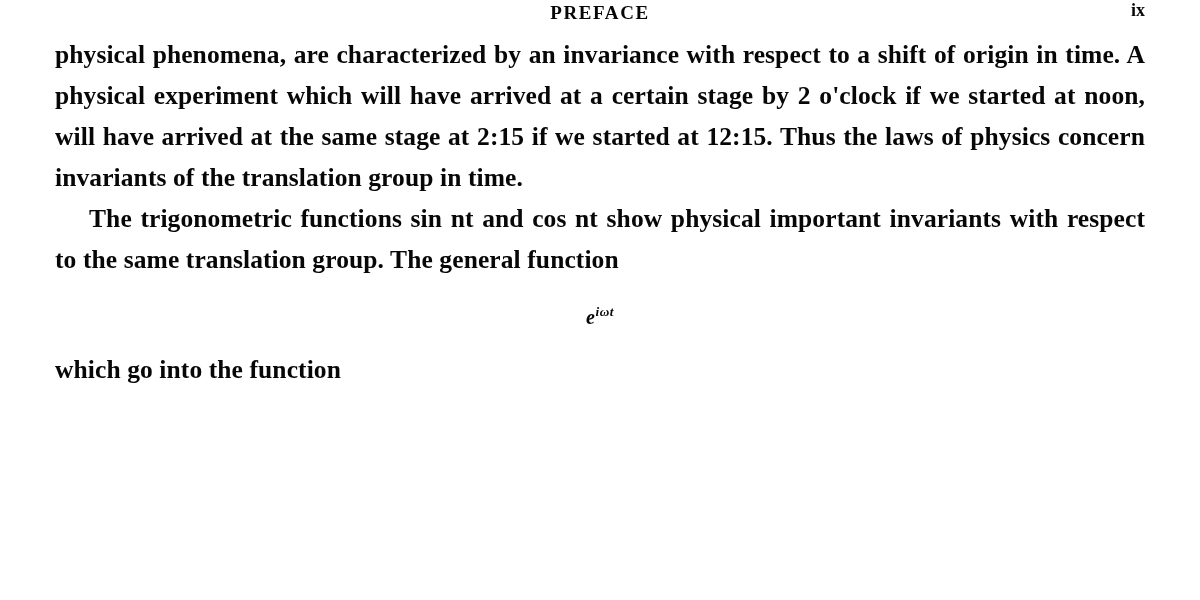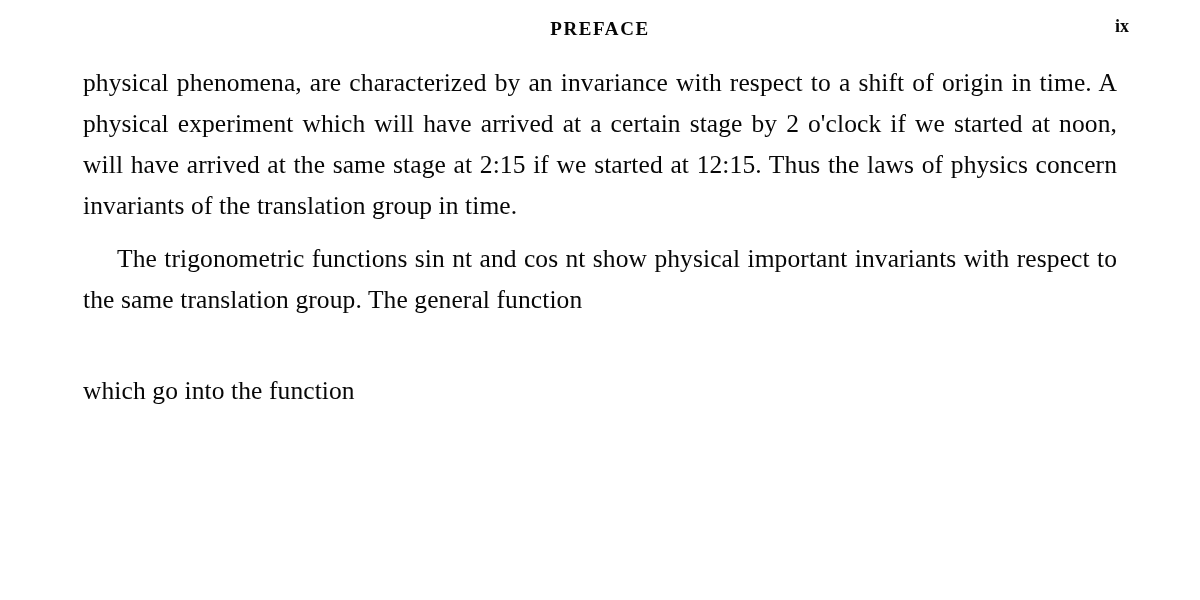--- a/index.html
+++ b/index.html
@@ -12,21 +12,21 @@
     height: 600px;
     overflow: hidden;
     font-family: "Liberation Serif", "DejaVu Serif", serif;
     color: #070707;
   }
   .page {
     position: relative;
     width: 1200px;
     height: 600px;
     box-sizing: border-box;
-    padding: 16px;
+    padding: 0;
   }
   .running-head {
     position: relative;
     height: 34px;
     margin: 0 55px 0 55px;
   }
   .running-head .head-title {
     position: absolute;
     left: 0;
     right: 0;
@@ -42,26 +42,27 @@
     right: 0;
     top: 0;
     font-size: 18px;
     font-weight: bold;
     font-style: normal;
   }
   .body-text {
     margin: 0 55px 0 55px;
   }
   p.para {
-    margin: 12px;
+    margin: 0;
     font-size: 25.5px;
     line-height: 41px;
     text-align: justify;
     text-justify: inter-word;
     letter-spacing: 0.1px;
+    font-weight: bold;
   }
   p.para.indent {
     text-indent: 34px;
   }
   .eq {
     text-align: center;
     font-size: 20px;
     font-style: italic;
     font-weight: bold;
     margin: 10px 0 8px 0;
@@ -98,20 +99,23 @@
   </div>
 
   <div class="body-text clip-bottom">
 
     <p class="para">physical phenomena, are characterized by an invariance with respect to a shift of origin in time.   A physical experiment which will have arrived at a certain stage by 2 o'clock if we started at noon, will have arrived at the same stage at 2:15 if we started at 12:15.   Thus the laws of physics concern invariants of the translation group in time.</p>
 
     <p class="para indent">The trigonometric functions sin nt and cos nt show physical important invariants with respect to the same translation group.   The general function</p>
 
     <div class="gap-a"></div>
 
+    <div class="eq">
+      <span>e</span><span class="sup">iωt</span>
+    </div>
 
     <div class="gap-b"></div>
 
     <p class="para">which go into the function</p>
 
     <div class="gap-c"></div>
 
 
     <div class="gap-b"></div>
 

